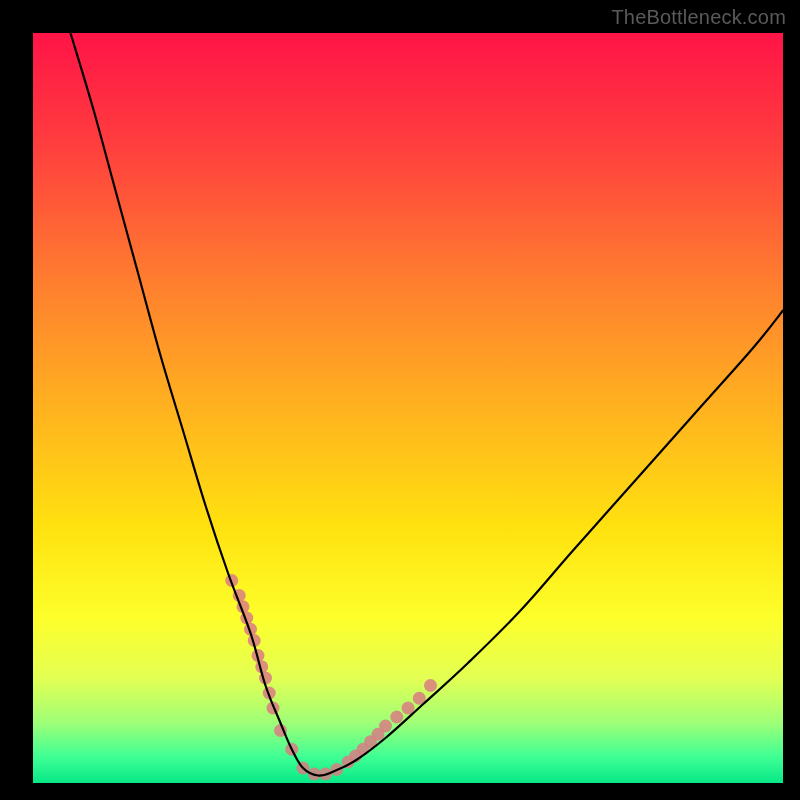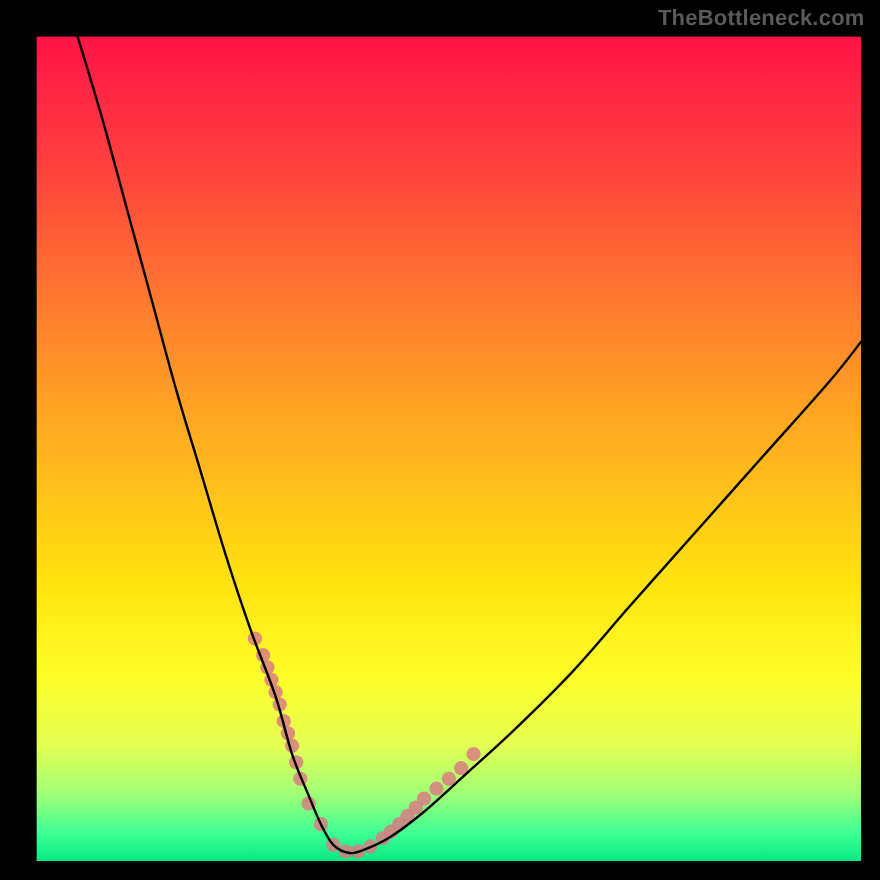--- a/index.html
+++ b/index.html
@@ -28,21 +28,21 @@
   .gradient {
     position: absolute;
     left: 0; top: 0;
     width: 100%; height: 100%;
   }
   .watermark {
     position: absolute;
     top: 6px;
     right: 14px;
     font-size: 20px;
-    font-weight: 700;
+    font-weight: 400;
     color: #5a5a5a;
     letter-spacing: 0.2px;
   }
   svg.curve {
     position: absolute;
     left: 0; top: 0;
     width: 750px; height: 750px;
     overflow: visible;
   }
 </style>

